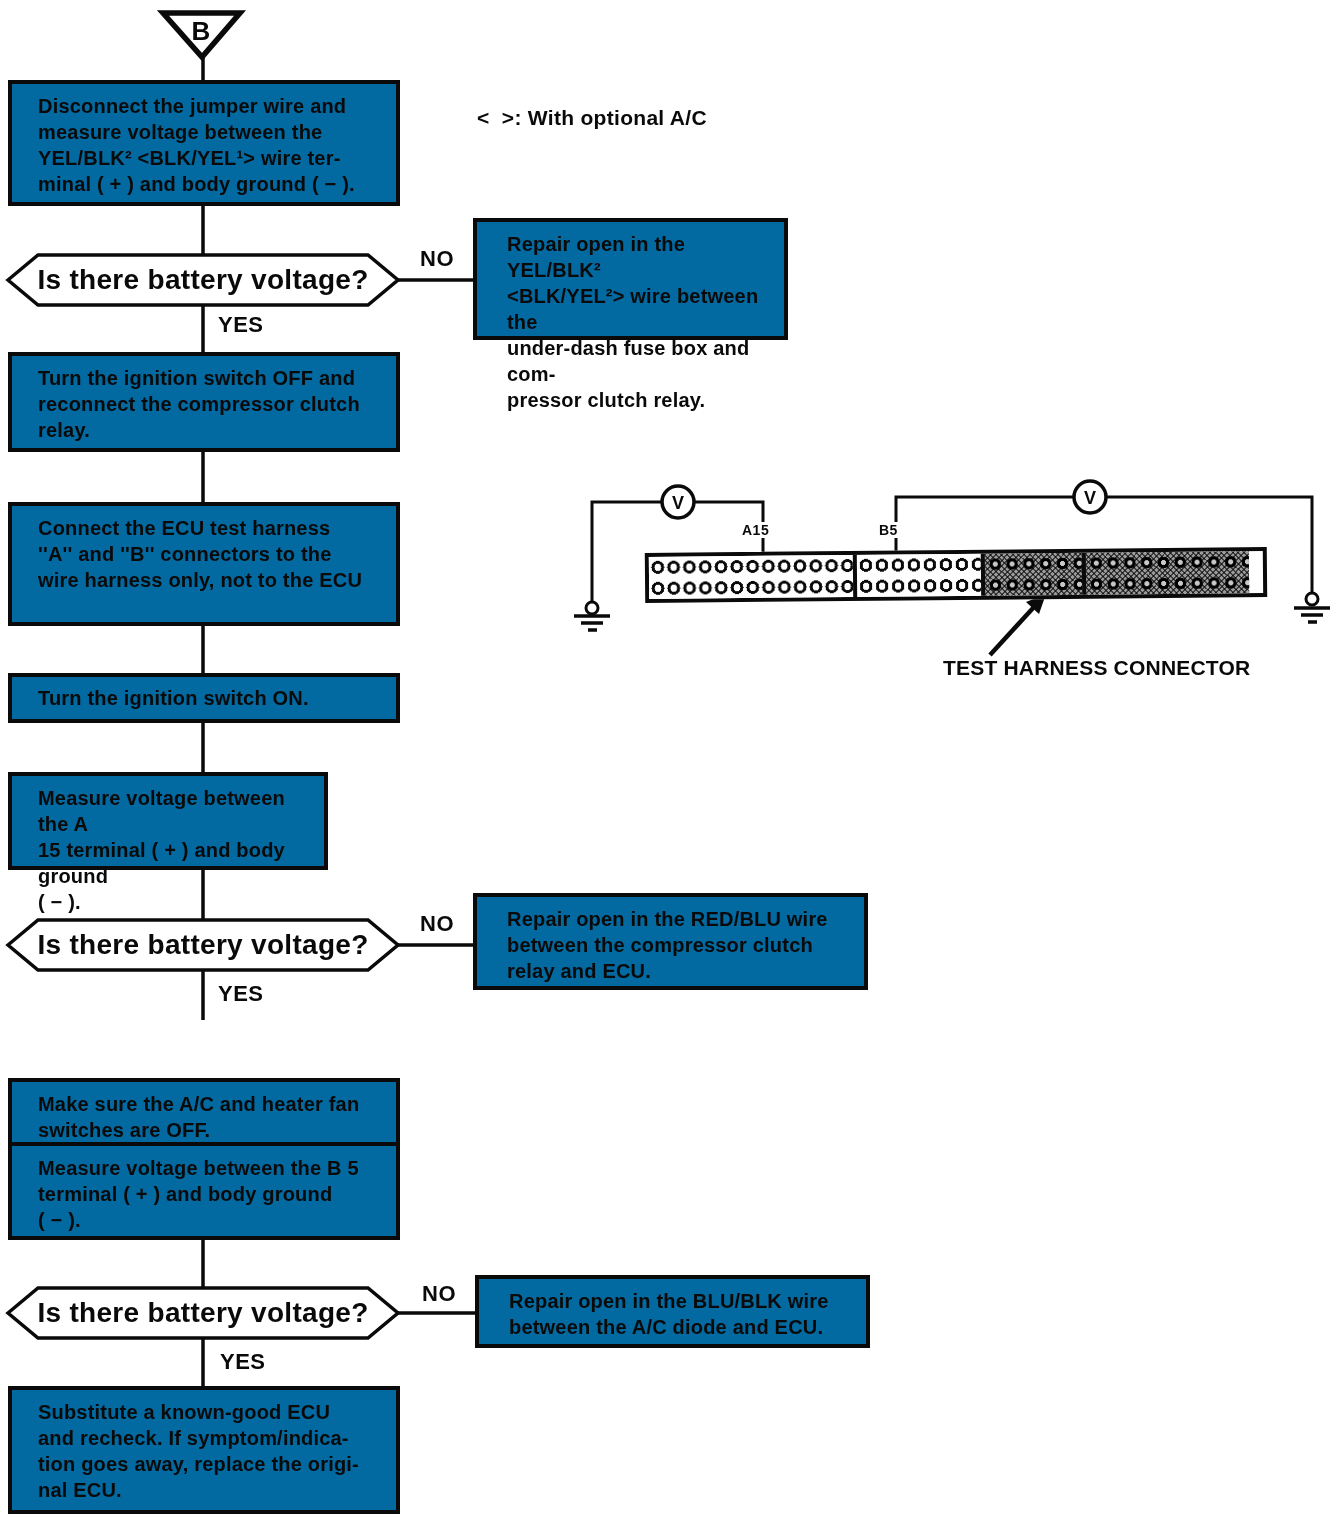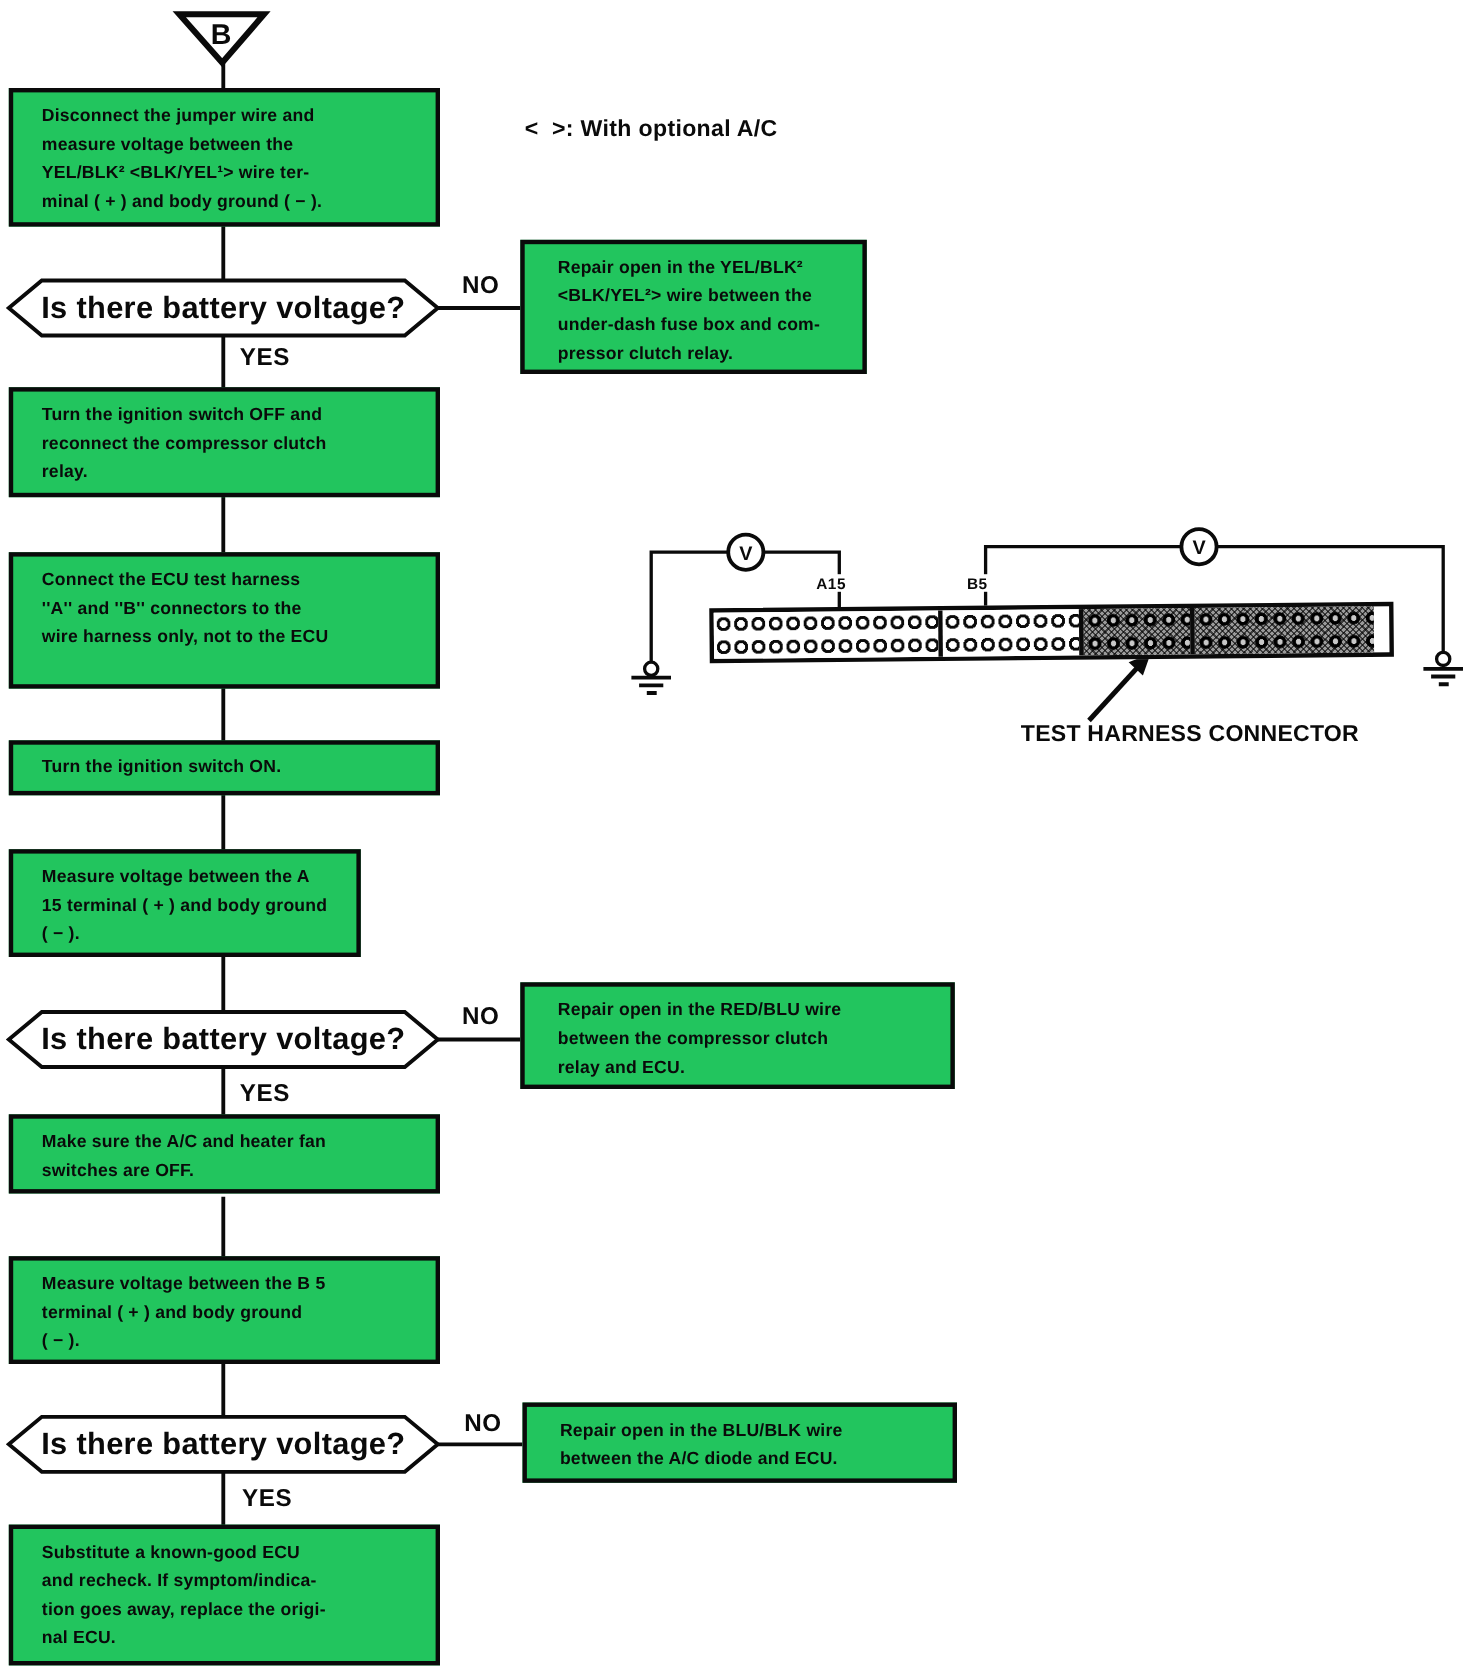--- a/index.html
+++ b/index.html
@@ -2,42 +2,42 @@
 <html><head>
 <meta charset="utf-8">
 <style>
   html,body{margin:0;padding:0;background:#fff;}
   #page{
     position:relative;width:1344px;height:1524px;background:#fff;
     font-family:"Liberation Sans", sans-serif;color:#0a0a0a;overflow:hidden;
   }
   #linework{position:absolute;left:0;top:0;width:1344px;height:1524px;}
   .pbox{
-    position:absolute;border:4px solid #0a0a0a;background:#22c55e;box-sizing:border-box;
-    font-size:16px;font-weight:bold;line-height:26px;
+    position:absolute;border:4px solid #0a0a0a;background:#0369a1;box-sizing:border-box;
+    font-size:20px;font-weight:bold;line-height:26px;
     white-space:pre-line;padding:9px 12px 6px 26px;letter-spacing:0.2px;
   }
   .pbox.right{padding-left:30px;}
   .hexlabel{
     position:absolute;left:8px;width:390px;height:50px;display:flex;
     align-items:center;justify-content:center;font-size:28px;font-weight:bold;
     letter-spacing:0.3px;
   }
   .branch{
     position:absolute;font-size:22px;font-weight:bold;letter-spacing:0.5px;
   }
   .termlabel{
     position:absolute;font-size:14px;font-weight:bold;background:#fff;
     padding:0 3px;letter-spacing:0.5px;
   }
   .note{
     position:absolute;font-size:21px;font-weight:bold;white-space:pre;letter-spacing:0.3px;
   }
   .caption{
-    position:absolute;font-size:21px;font-weight:bold;letter-spacing:0.2px;
+    position:absolute;font-size:21px;font-weight:bold;letter-spacing:0.2px;margin-left:15px;
   }
   
   #strip{
     position:absolute;left:645px;top:550px;width:622px;height:50px;
     border:4px solid #0a0a0a;box-sizing:border-box;display:flex;background:#fff;
     transform:rotate(-0.55deg);
   }
   .sec{height:100%;box-sizing:border-box;}
   .sec + .sec{border-left:4px solid #0a0a0a;}
   .sec.open{
@@ -135,21 +135,21 @@
   <div class="pbox" style="left:8px;top:502px;width:392px;height:124px">Connect the ECU test harness
 ''A'' and ''B'' connectors to the
 wire harness only, not to the ECU</div>
 
   <div class="pbox" style="left:8px;top:673px;width:392px;height:50px;padding-top:8px">Turn the ignition switch ON.</div>
 
   <div class="pbox" style="left:8px;top:772px;width:320px;height:98px">Measure voltage between the A
 15 terminal ( + ) and body ground
 ( − ).</div>
 
-  <div class="pbox" style="left:8px;top:1013px;width:392px;height:72px">Make sure the A/C and heater fan
+  <div class="pbox" style="left:8px;top:1078px;width:392px;height:72px">Make sure the A/C and heater fan
 switches are OFF.</div>
 
   <div class="pbox" style="left:8px;top:1142px;width:392px;height:98px">Measure voltage between the B 5
 terminal ( + ) and body ground
 ( − ).</div>
 
   <div class="pbox" style="left:8px;top:1386px;width:392px;height:128px">Substitute a known-good ECU
 and recheck. If symptom/indica-
 tion goes away, replace the origi-
 nal ECU.</div>

